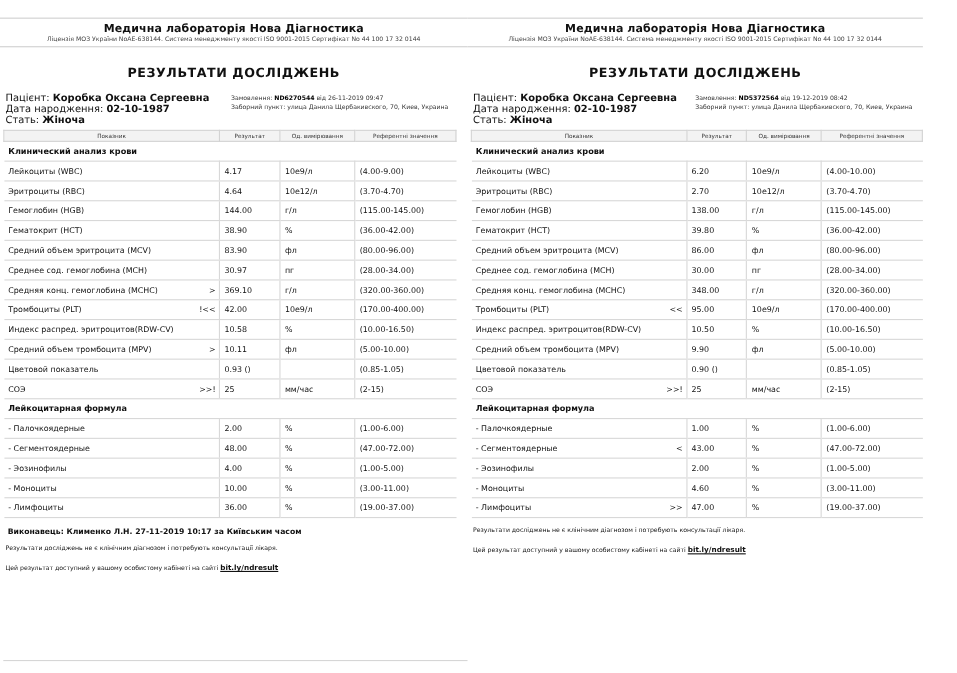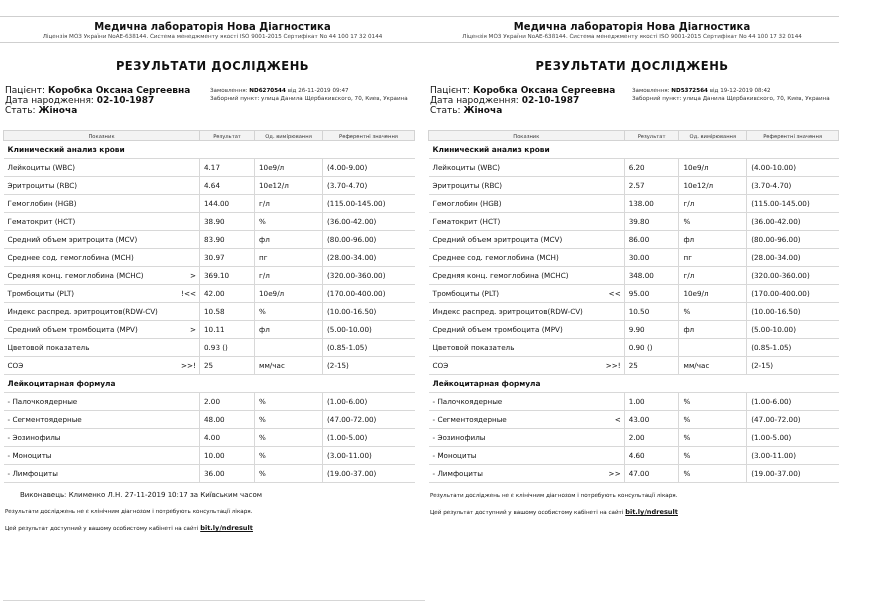--- a/index.html
+++ b/index.html
@@ -11,26 +11,26 @@
   .hr { border-top:1px solid #cfcfcf; }
   .header { text-align:center; padding:4px 0 3px 0; }
   .lab-name { font-weight:bold; font-size:10px; letter-spacing:0.1px; }
   .license { font-size:5.6px; color:#444; margin-top:1px; white-space:nowrap; }
   .title { text-align:center; font-weight:bold; font-size:11.5px; margin-top:16px; letter-spacing:0.5px; }
   .info { display:flex; margin-top:12px; padding-left:5px; }
   .patient { width:205px; font-size:9px; line-height:10px; }
   .patient b { font-weight:bold; }
   .order { font-size:5.6px; color:#333; line-height:8px; padding-top:1px; width:210px; }
   .order b { color:#000; }
-  table { border-collapse:collapse; margin-top:15px; margin-left:3px; font-size:7.2px; table-layout:fixed; }
+  table { border-collapse:collapse; margin-top:3px; margin-left:3px; font-size:7.2px; table-layout:fixed; }
   th { font-weight:normal; font-size:5.2px; color:#333; background:#f3f3f3; border:1px solid #d3d3d3; height:9px; padding:0; }
   td { border-bottom:1px solid #d8d8d8; height:17px; padding:0 4px; white-space:nowrap; }
   td.b { border-left:1px solid #d8d8d8; }
   tr.section td { font-weight:bold; font-size:7.4px; border-bottom:1px solid #d8d8d8; }
-  .executor { font-size:7px; margin-top:8px; padding-left:20px; }
+  .executor { font-size:7px; margin-top:8px; padding-left:7px;font-weight:bold; }
   .disclaimer { font-size:5.6px; margin-top:9px; padding-left:5px; }
   .link-note { font-size:5.6px; margin-top:10px; padding-left:5px; }
   .link-note b { font-size:6.6px;text-decoration:underline; }
   .bottom-hr { position:absolute; top:600px; left:3px; width:422px; border-top:1px solid #d6d6d6; }
 </style>
 </head>
 <body>
 
 <div class="page" id="page-left">
   <div class="topfaint"></div>
@@ -222,21 +222,21 @@
           <td colspan="4">Клинический анализ крови</td>
         </tr>
         <tr>
           <td style="position: relative;"><span>Лейкоциты (WBC)</span><span style="position: absolute; right: 3px;"></span></td>
           <td class="b">6.20</td>
           <td class="b">10e9/л</td>
           <td class="b">(4.00-10.00)</td>
         </tr>
         <tr>
           <td style="position: relative;"><span>Эритроциты (RBC)</span><span style="position: absolute; right: 3px;"></span></td>
-          <td class="b">2.57</td>
+          <td class="b">2.70</td>
           <td class="b">10e12/л</td>
           <td class="b">(3.70-4.70)</td>
         </tr>
         <tr>
           <td style="position: relative;"><span>Гемоглобин (HGB)</span><span style="position: absolute; right: 3px;"></span></td>
           <td class="b">138.00</td>
           <td class="b">г/л</td>
           <td class="b">(115.00-145.00)</td>
         </tr>
         <tr>

